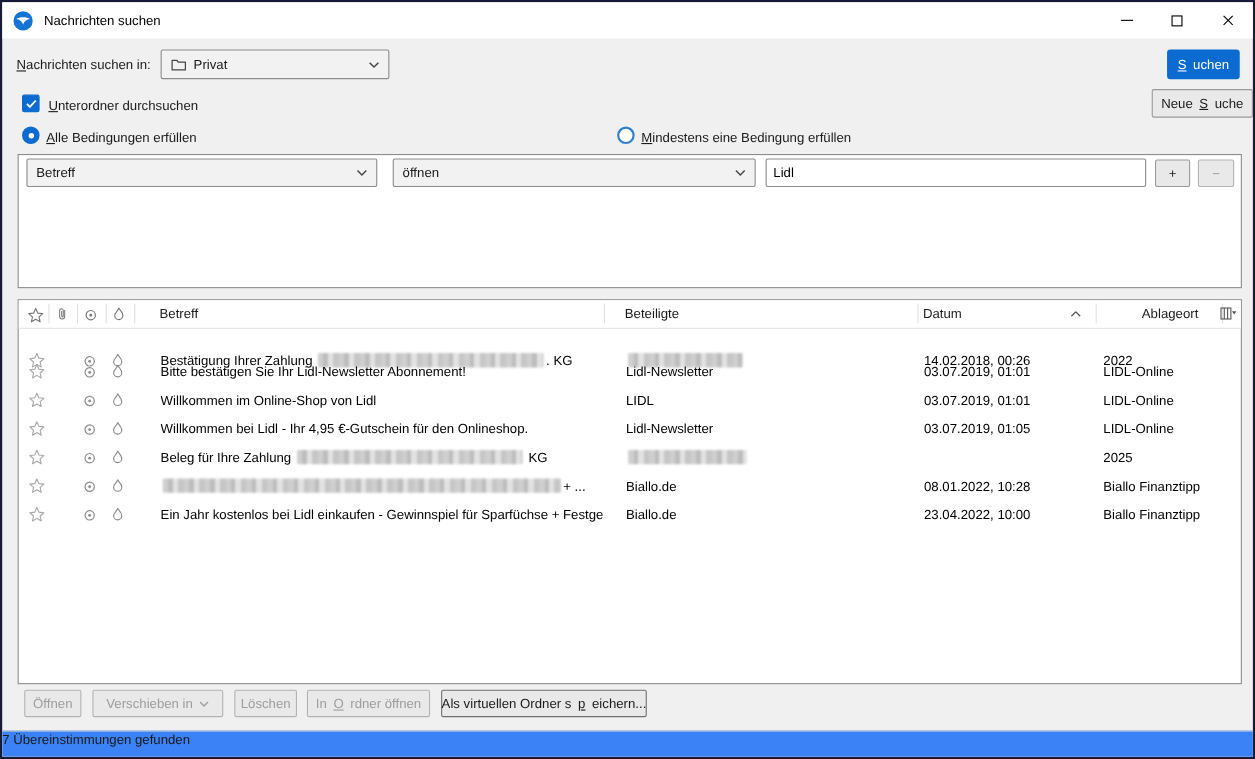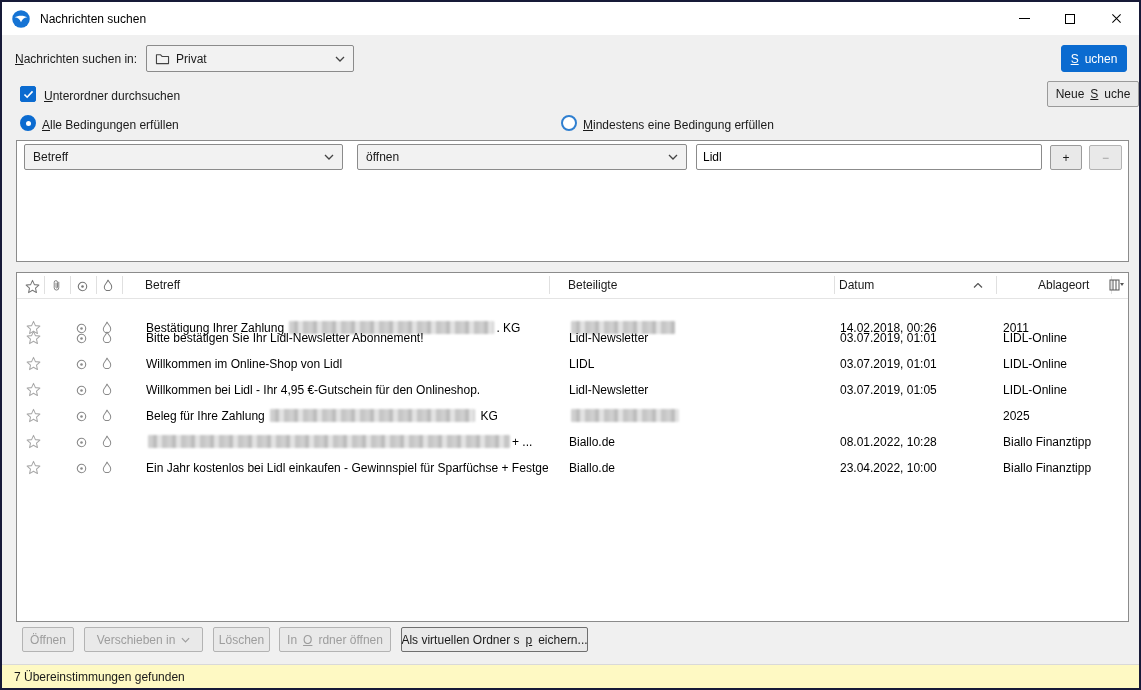--- a/index.html
+++ b/index.html
@@ -56,23 +56,23 @@
   .c-subject  { left:128px; width:402px; }
   .c-part     { left:551px; width:264px; }
   .c-date     { left:822px; width:155px; }
   .c-loc      { left:985px; width:108px; }
 
   .redact { display:inline-block; height:13px; vertical-align:-2px; margin:0 2px; border-radius:1px;
             background:repeating-linear-gradient(90deg,#cfcfcf 0 5px,#bdbdbd 5px 9px,#e2e2e2 9px 14px,#c6c6c6 14px 19px);
             filter:blur(1.2px); }
 
   
-  .statusbar { position:absolute; left:0; right:0; bottom:0; height:24px; background:#fef9c3;
+  .statusbar { position:absolute; left:0; right:0; bottom:0; height:24px; background:#3b82f6;
                border-top:1px solid #d9d9d9; font-size:12px; color:#1a1a1a;
-               display:flex; align-items:center; padding-left:12px; }
+               display:flex; }
   u { text-decoration:underline; }
 </style>
 </head>
 <body>
 
 <div class="window">
 
   <div class="titlebar">
     <span class="tb-icon">
       <svg viewBox="0 0 24 24" width="20" height="20">
@@ -203,21 +203,21 @@
           </svg>
         </span>
       <span class="ic junk">
           <svg viewBox="0 0 12 14" width="12" height="13">
             <path d="M6 1 C6.6 3.5 10 4.8 10 8.5 A4 4 0 0 1 2 8.5 C2 5.5 5.2 4.5 6 1 Z" fill="none" stroke="#8a8a8a" stroke-width="1.1"></path>
           </svg>
         </span>
       <span class="cell c-subject"><span>Bestätigung Ihrer Zahlung </span><span class="redact" style="width:205px;"></span><span>. KG</span></span>
       <span class="cell c-part"><span class="redact" style="width:104px;"></span></span>
       <span class="cell c-date">14.02.2018, 00:26</span>
-      <span class="cell c-loc">2011</span>
+      <span class="cell c-loc">2022</span>
     </div>
 
     <div class="trow" style="top:52px;">
       <span class="ic star">
           <svg viewBox="0 0 16 16" width="15" height="15">
             <path d="M8 1.5 L10 6 L14.8 6.5 L11.2 9.7 L12.2 14.5 L8 12 L3.8 14.5 L4.8 9.7 L1.2 6.5 L6 6 Z" fill="none" stroke="#a8a8a8" stroke-width="1.1" stroke-linejoin="round"></path>
           </svg>
         </span>
       <span class="ic read">
           <svg viewBox="0 0 12 12" width="11" height="11">

